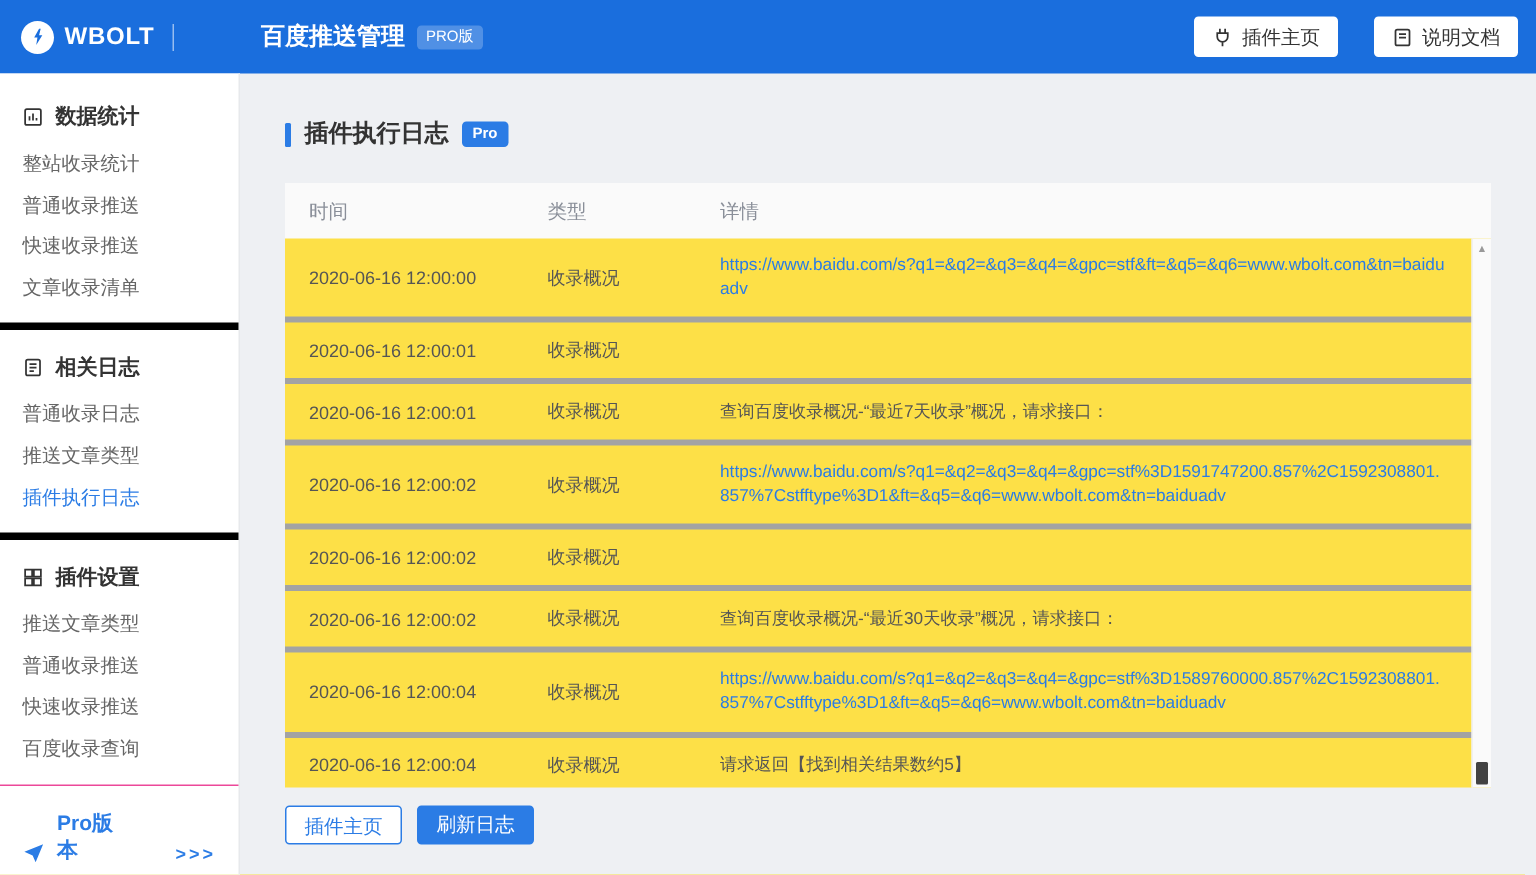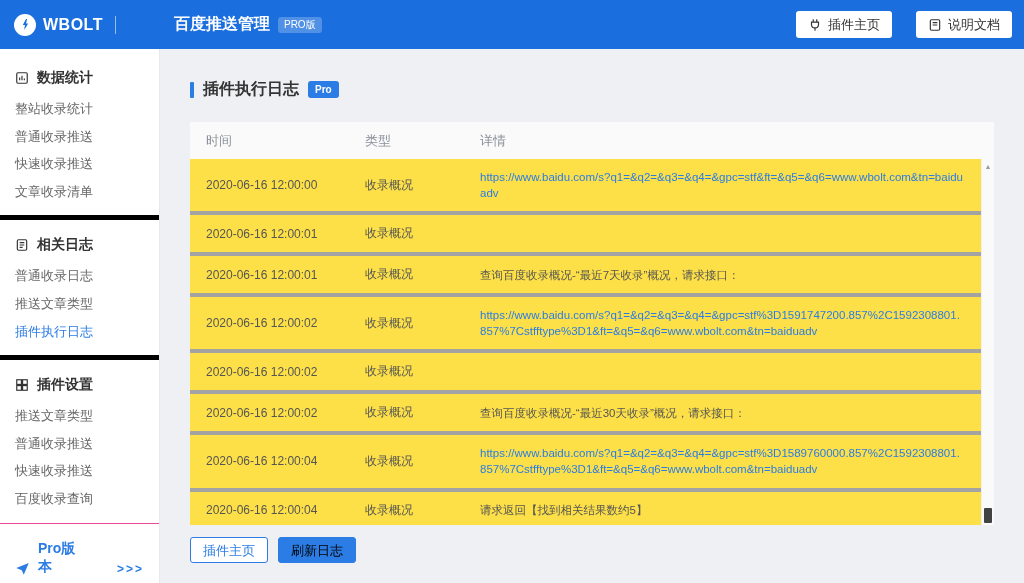--- a/index.html
+++ b/index.html
@@ -70,21 +70,21 @@
   .trow .c3{font-size:11.5px;line-height:1.4;word-break:break-all;color:#555;}
   .detail-link{color:var(--accent);text-decoration:none;}
   
   .scrollbar{position:absolute;top:37px;right:0;bottom:0;width:13px;background:#fafafa;border-left:1px solid #f0f0f0;}
   .scroll-arrow{position:absolute;top:4px;left:0;right:0;text-align:center;font-size:7px;color:#999;cursor:pointer;line-height:1;}
   .scroll-thumb{position:absolute;bottom:2px;left:2px;width:8px;height:15px;background:#424242;border-radius:1px;cursor:pointer;}
   
   .actions{display:flex;gap:10px;margin-top:12px;}
   .btn{height:26px;padding:0 12px;font-size:13px;border-radius:3px;cursor:pointer;font-family:inherit;line-height:1;}
   .btn.outline{background:#fff;border:1px solid var(--accent);color:var(--accent);}
-  .btn.primary{background:var(--accent);border:1px solid var(--accent);color:#000000;}
+  .btn.primary{background:var(--accent);border:1px solid var(--accent);color:#ffffff;font-family:Liberation Mono, monospace;}
 </style>
 </head>
 <body>
 
 <div class="app">
 
   <header class="topbar">
     <div class="topbar-left">
       <div class="logo">
         <span class="logo-mark">

